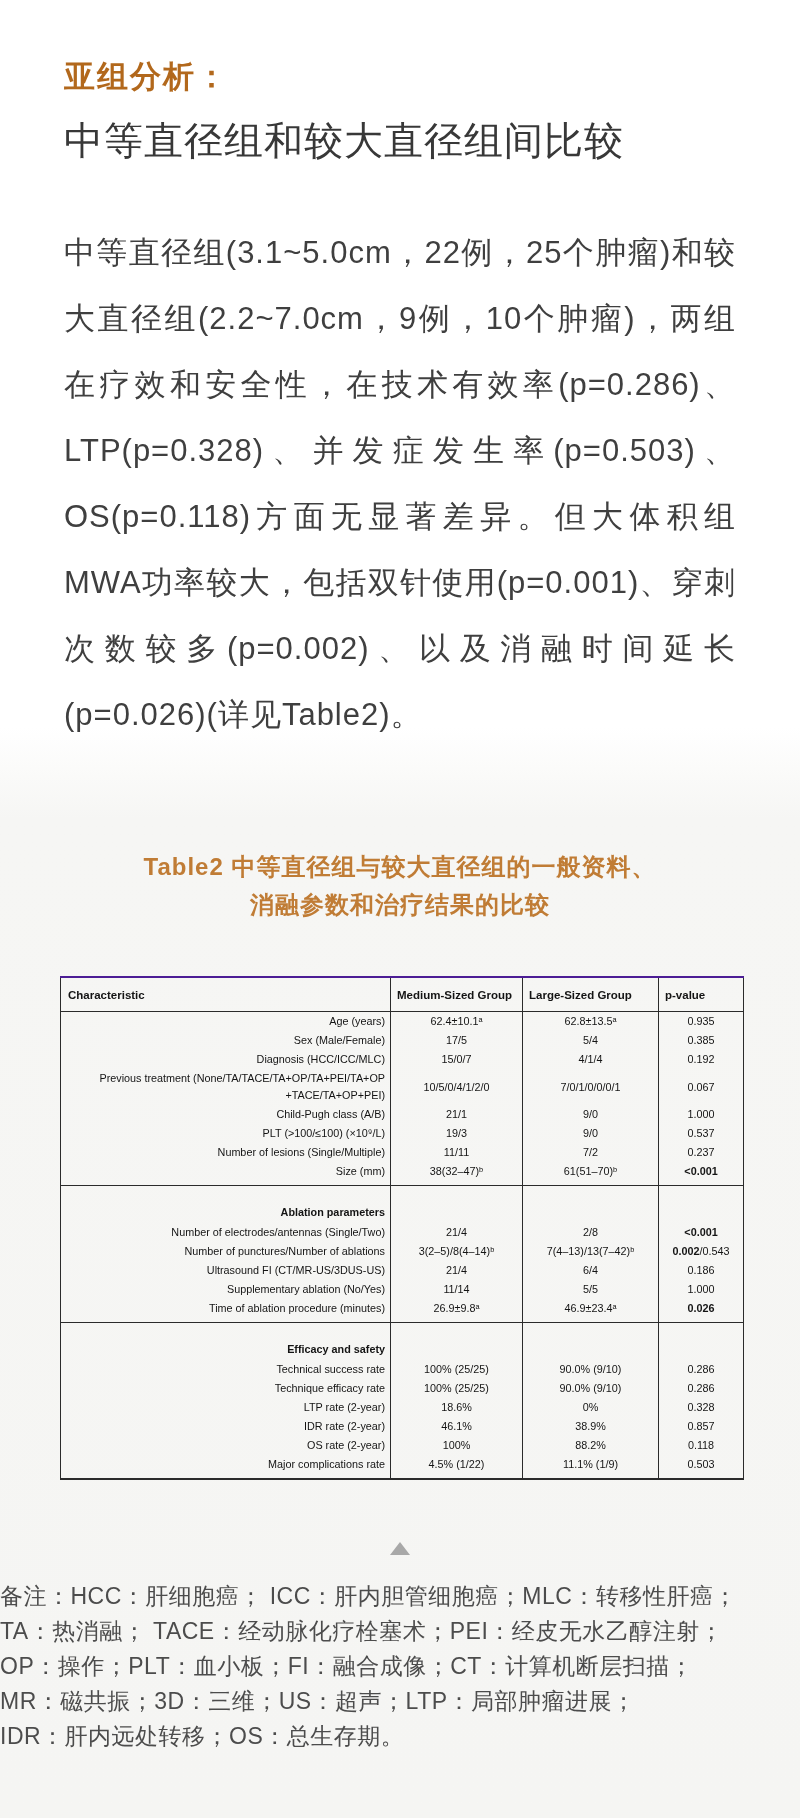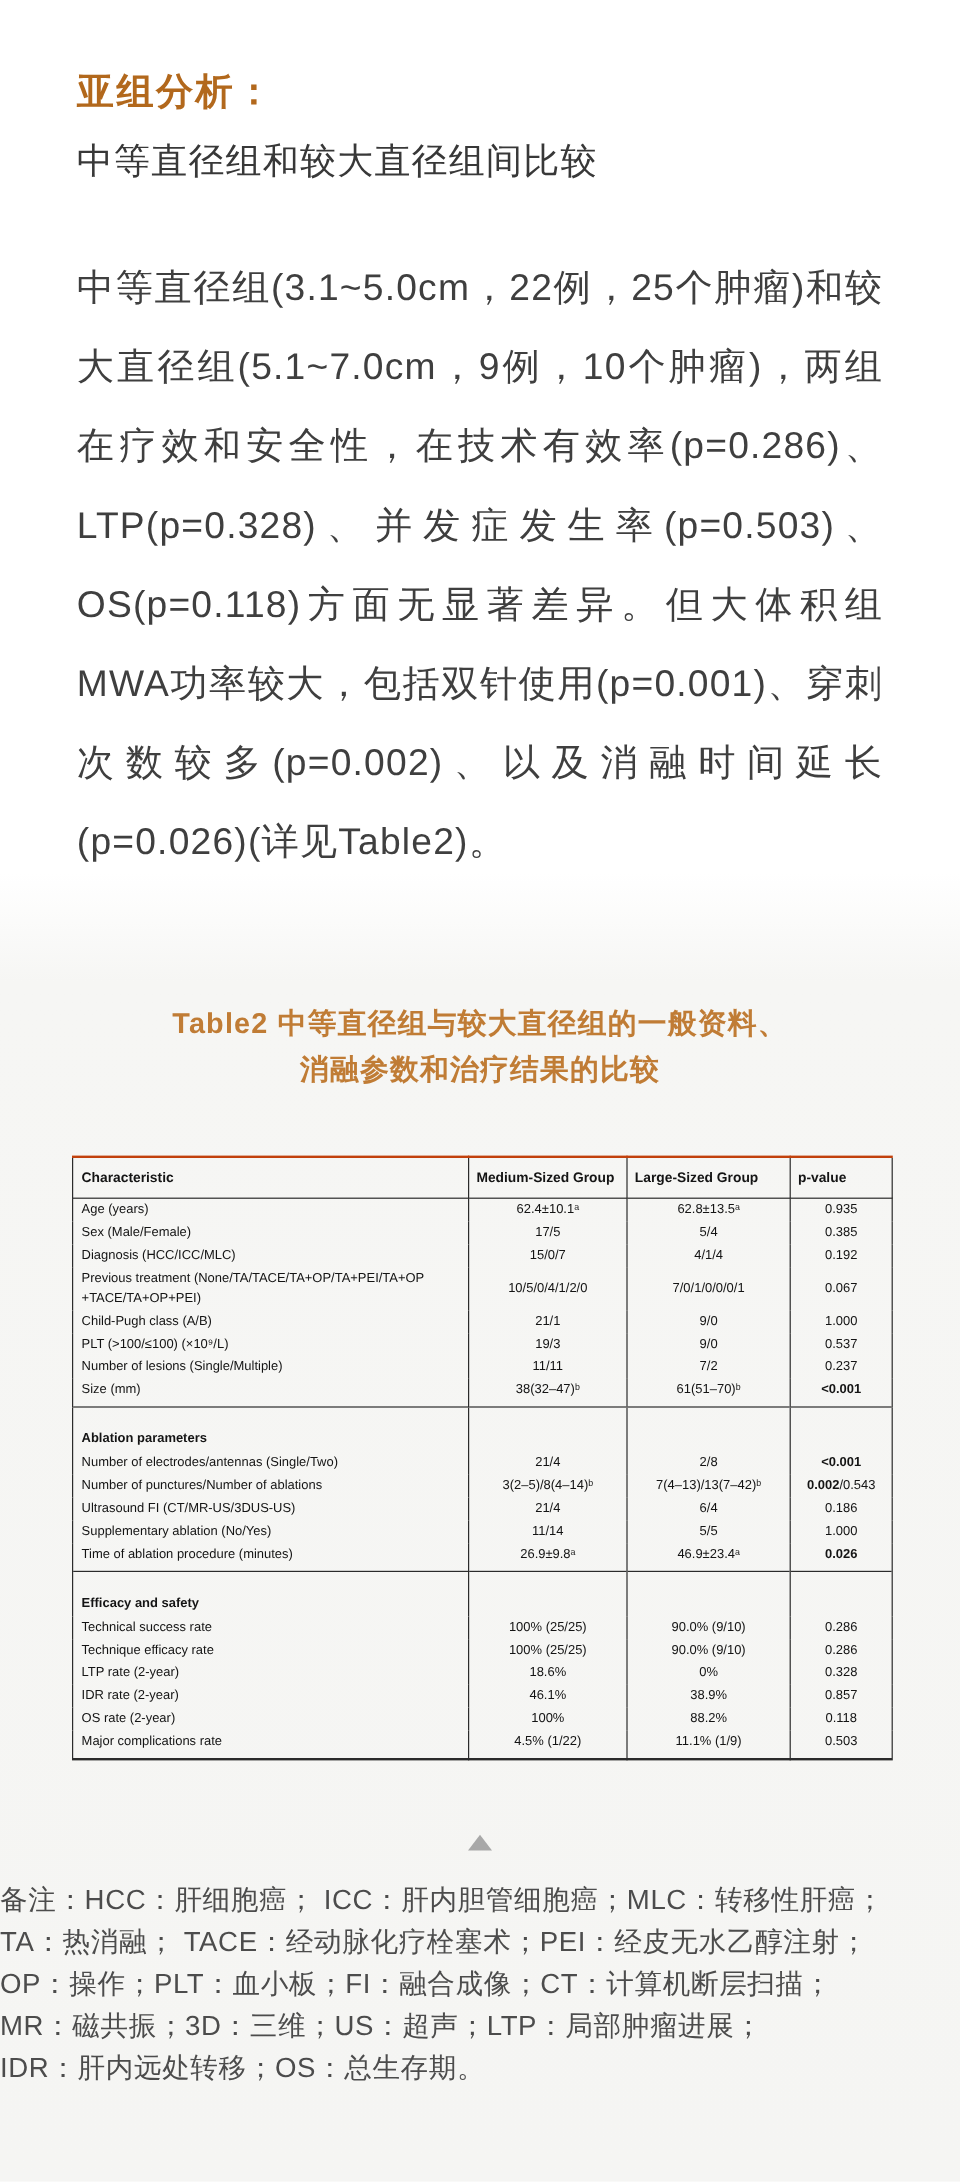--- a/index.html
+++ b/index.html
@@ -12,57 +12,57 @@
   }
   .page{width:800px;height:1306px;position:relative;}
   .article{padding:0 64px;}
   .section-heading{
     padding-top:56px;margin:0;
     font-size:31px;font-weight:bold;color:#b2681c;
     letter-spacing:2px;
   }
   .subtitle{
     margin:16px 0 0 0;
-    font-size:30px;font-weight:normal;color:#383838;
+    font-size:39px;font-weight:normal;color:#383838;
     letter-spacing:1px;
   }
   .body-paragraph{
     margin:52px 0 0 0;
     font-size:31px;line-height:66px;color:#3f3f3f;
     text-align:justify;letter-spacing:1px;
   }
   .table-title{
     margin-top:100px;
     text-align:center;
     font-size:24px;font-weight:bold;color:#c07c35;
     line-height:38px;letter-spacing:1px;
   }
   .table-wrap{margin:52px 0 0 60px;width:683px;}
   table.cmp{
     width:683px;table-layout:fixed;border-collapse:collapse;
-    border-top:2px solid #c2410c;border-bottom:2px solid #2b2b2b;
+    border-top:2px solid #4c1d95;border-bottom:2px solid #2b2b2b;
     color:#141414;
   }
   table.cmp th,table.cmp td{
     border-left:1px solid #2b2b2b;border-right:1px solid #2b2b2b;
     overflow:hidden;
   }
   table.cmp th{
     border-bottom:1px solid #2b2b2b;
     font-size:11.5px;font-weight:bold;
     padding:11px 6px 10px 6px;
     text-align:left;
   }
   table.cmp th.label-col{text-align:left;padding-left:7px;}
   table.cmp td{
     font-size:10.8px;line-height:17px;
     padding:1px 5px;
     text-align:center;
   }
-  table.cmp td:first-child{text-align:left;padding-left:7px;}
+  table.cmp td:first-child{text-align:right;padding-left:7px;}
   tr.section-start td{border-top:1px solid #2b2b2b;padding-top:6px;}
   tr.section-title td{font-weight:bold;padding-top:18px;padding-bottom:2px;}
   tr.last-row td{padding-bottom:5px;}
   .b{font-weight:bold;}
   .collapse-arrow{
     width:0;height:0;margin:62px auto 0 auto;
     border-left:10px solid transparent;
     border-right:10px solid transparent;
     border-bottom:13px solid #a8a8a8;
     cursor:pointer;
@@ -74,21 +74,21 @@
     letter-spacing:0.5px;
   }
 </style>
 </head>
 <body>
 
 <div class="page">
   <div class="article">
     <h1 class="section-heading">亚组分析：</h1>
     <h2 class="subtitle">中等直径组和较大直径组间比较</h2>
-    <p class="body-paragraph">中等直径组(3.1~5.0cm，22例，25个肿瘤)和较大直径组(5.1~7.0cm，9例，10个肿瘤)，两组在疗效和安全性，在技术有效率(p=0.286)、LTP(p=0.328)、并发症发生率(p=0.503)、OS(p=0.118)方面无显著差异。但大体积组MWA功率较大，包括双针使用(p=0.001)、穿刺次数较多(p=0.002)、以及消融时间延长(p=0.026)(详见Table2)。</p>
+    <p class="body-paragraph">中等直径组(3.1~5.0cm，22例，25个肿瘤)和较大直径组(2.2~7.0cm，9例，10个肿瘤)，两组在疗效和安全性，在技术有效率(p=0.286)、LTP(p=0.328)、并发症发生率(p=0.503)、OS(p=0.118)方面无显著差异。但大体积组MWA功率较大，包括双针使用(p=0.001)、穿刺次数较多(p=0.002)、以及消融时间延长(p=0.026)(详见Table2)。</p>
 
     <div class="table-title">
       <div>Table2 中等直径组与较大直径组的一般资料、</div>
       <div>消融参数和治疗结果的比较</div>
     </div>
   </div>
 
   <div class="table-wrap">
     <table class="cmp">
       <colgroup>

